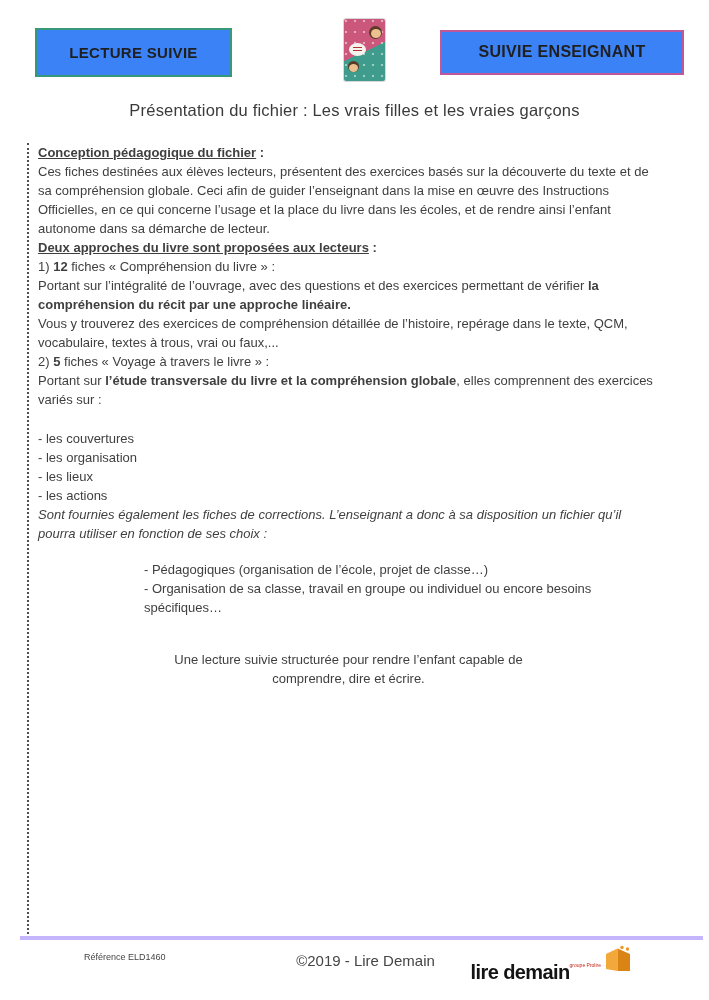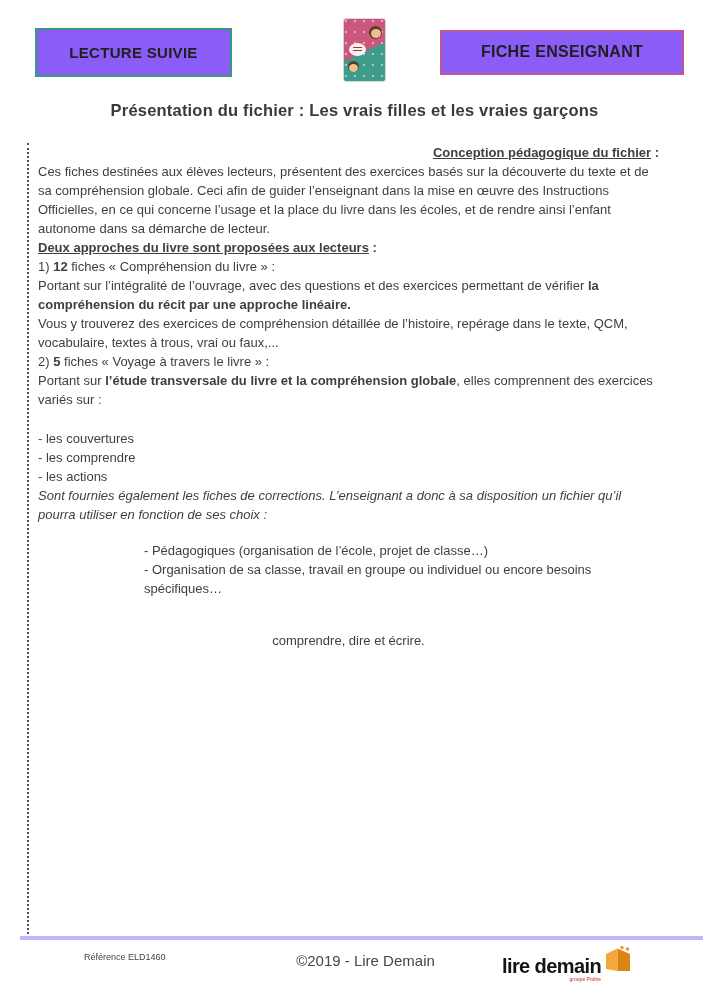--- a/index.html
+++ b/index.html
@@ -3,21 +3,21 @@
 <meta charset="utf-8">
 <style>
   html,body{margin:0;padding:0;}
   body{
     width:709px;height:1000px;background:#ffffff;position:relative;
     font-family:"Liberation Sans",sans-serif;color:#3f3f3f;overflow:hidden;
   }
   
   .header{position:absolute;top:27px;left:35px;right:25px;height:50px;
     display:flex;justify-content:space-between;align-items:center;}
-  .badge{background:#8b5cf6;display:flex;align-items:center;justify-content:center;
+  .badge{background:#3b82f6;display:flex;align-items:center;justify-content:center;
     font-weight:bold;color:#1f1f1f;letter-spacing:.3px;}
   .badge-left{width:193px;height:45px;border:2px solid #35997a;font-size:15px;}
   .badge-right{width:240px;height:41px;border:2px solid #c0579b;font-size:16px;}
   
   .cover{position:absolute;left:344px;top:19px;width:41px;height:62px;border-radius:2px;
     background:linear-gradient(155deg,#cb587c 0%,#cb587c 52%,#3f9b8b 52%,#3f9b8b 100%);
     overflow:hidden;box-shadow:0 0 0 1px #d8d8d8;}
   .cover .spots{position:absolute;inset:0;opacity:.55;
     background-image:radial-gradient(circle at 2px 2px,rgba(255,255,255,.9) 0 1px,transparent 1.6px);
     background-size:9px 11px;}
@@ -26,61 +26,61 @@
   .cover .oval-lines{position:absolute;left:4px;top:4px;width:9px;height:6px;
     background:repeating-linear-gradient(#b5302f 0 1px,transparent 1px 3px);}
   .face{position:absolute;border-radius:50%;background:#5a3b25;}
   .face .skin{position:absolute;left:1.5px;top:3px;width:10px;height:9px;
     border-radius:50%;background:#eec08f;}
   .face-boy{right:3px;top:7px;width:13px;height:13px;}
   .face-girl{left:4px;bottom:9px;width:11px;height:11px;}
   .face-girl .skin{left:1px;top:2.5px;width:9px;height:8px;}
   
   .title{position:absolute;top:101px;left:0;right:0;text-align:center;
-    font-size:16.5px;color:#3a3a3a;letter-spacing:.2px;font-weight:bold;}
+    font-size:16.5px;color:#3a3a3a;letter-spacing:.2px;}
   
   .content{position:absolute;top:143px;left:27px;right:40px;bottom:62px;
     border-left:2px dotted #4f4f4f;padding-left:9px;padding-right:10px;
     font-size:13px;line-height:19px;}
   .content p,.content div.block{margin:0;}
-  .h-main{font-weight:bold;margin-top:2px;text-align:right;}
+  .h-main{font-weight:bold;margin-top:2px;}
   .h-main .u{text-decoration:underline;}
   .p-intro{margin-top:18px;}
   .h-deux{font-weight:bold;margin-top:27px;}
   .h-deux .u{text-decoration:underline;}
   .h-num{margin-top:13px;}
   .h-num .num{font-weight:bold;}
   .h-voy{margin-top:14px;}
   .p-after-h{margin-top:11px;}
   .b{font-weight:bold;}
   .list{margin-top:20px;}
   .choices{margin:17px 0 0 106px;}
   .p-corr{margin-top:17px;font-style:italic;}
   .closing{margin-top:33px;text-align:center;}
   
   .footer{position:absolute;left:20px;right:6px;bottom:0;height:60px;
     border-top:4px solid #c4b5fd;}
   .footer-ref{position:absolute;left:64px;top:12px;font-size:9px;color:#454545;}
   .footer-copy{position:absolute;left:8px;right:0;top:12px;text-align:center;
     font-size:15px;color:#454545;}
   .footer-logo{position:absolute;right:70px;top:4px;display:flex;align-items:flex-start;}
-  .logo-textwrap{display:flex;flex-direction:column;align-items:flex-end;margin-top:12px;}
+  .logo-textwrap{display:flex;align-items:flex-start;margin-top:18px;}
   .logo-text{font-size:20px;font-weight:bold;color:#141414;letter-spacing:-.6px;line-height:20px;}
   .logo-tagline{font-size:5px;color:#c4271c;line-height:6px;margin-top:0;}
   .logo-book{margin-left:2px;}
 </style>
 </head>
 <body>
 
 <div class="header">
   <div class="badge badge-left">
     <span>LECTURE SUIVIE</span>
   </div>
   <div class="badge badge-right">
-    <span>FICHE ENSEIGNANT</span>
+    <span>SUIVIE ENSEIGNANT</span>
   </div>
 </div>
 
 <div class="cover">
   <div class="spots"></div>
   <div class="face face-boy">
       <div class="skin"></div>
     </div>
   <div class="face face-girl">
       <div class="skin"></div>
@@ -116,33 +116,35 @@
   <div class="block h-num h-voy">
     <span>2) </span><span class="num">5</span><span> fiches  « Voyage à travers le livre » :</span>
   </div>
 
   <p class="p-after-h">
     <span>Portant sur </span><span class="b">l’étude transversale du livre et la compréhension globale</span><span>, elles comprennent des exercices variés sur :</span>
   </p>
 
   <div class="list">
     <div>- les couvertures</div>
-    <div>- les comprendre</div>
+    <div>- les organisation</div>
+    <div>- les lieux</div>
     <div>- les actions</div>
   </div>
 
   <p class="p-corr">Sont fournies également les fiches de corrections. L’enseignant a donc à sa disposition un fichier qu’il pourra utiliser en fonction de ses choix :</p>
 
   <div class="choices">
     <div>- Pédagogiques (organisation de l’école, projet de classe…)</div>
     <div>- Organisation de sa classe, travail en groupe ou individuel ou encore besoins</div>
     <div>spécifiques…</div>
   </div>
 
   <div class="closing">
+    <div>Une lecture suivie structurée pour rendre l’enfant capable de</div>
     <div>comprendre, dire et écrire.</div>
   </div>
 
 </div>
 
 <div class="footer">
   <span class="footer-ref">Référence ELD1460</span>
   <span class="footer-copy">©2019 - Lire Demain</span>
   <div class="footer-logo">
     <div class="logo-textwrap">

